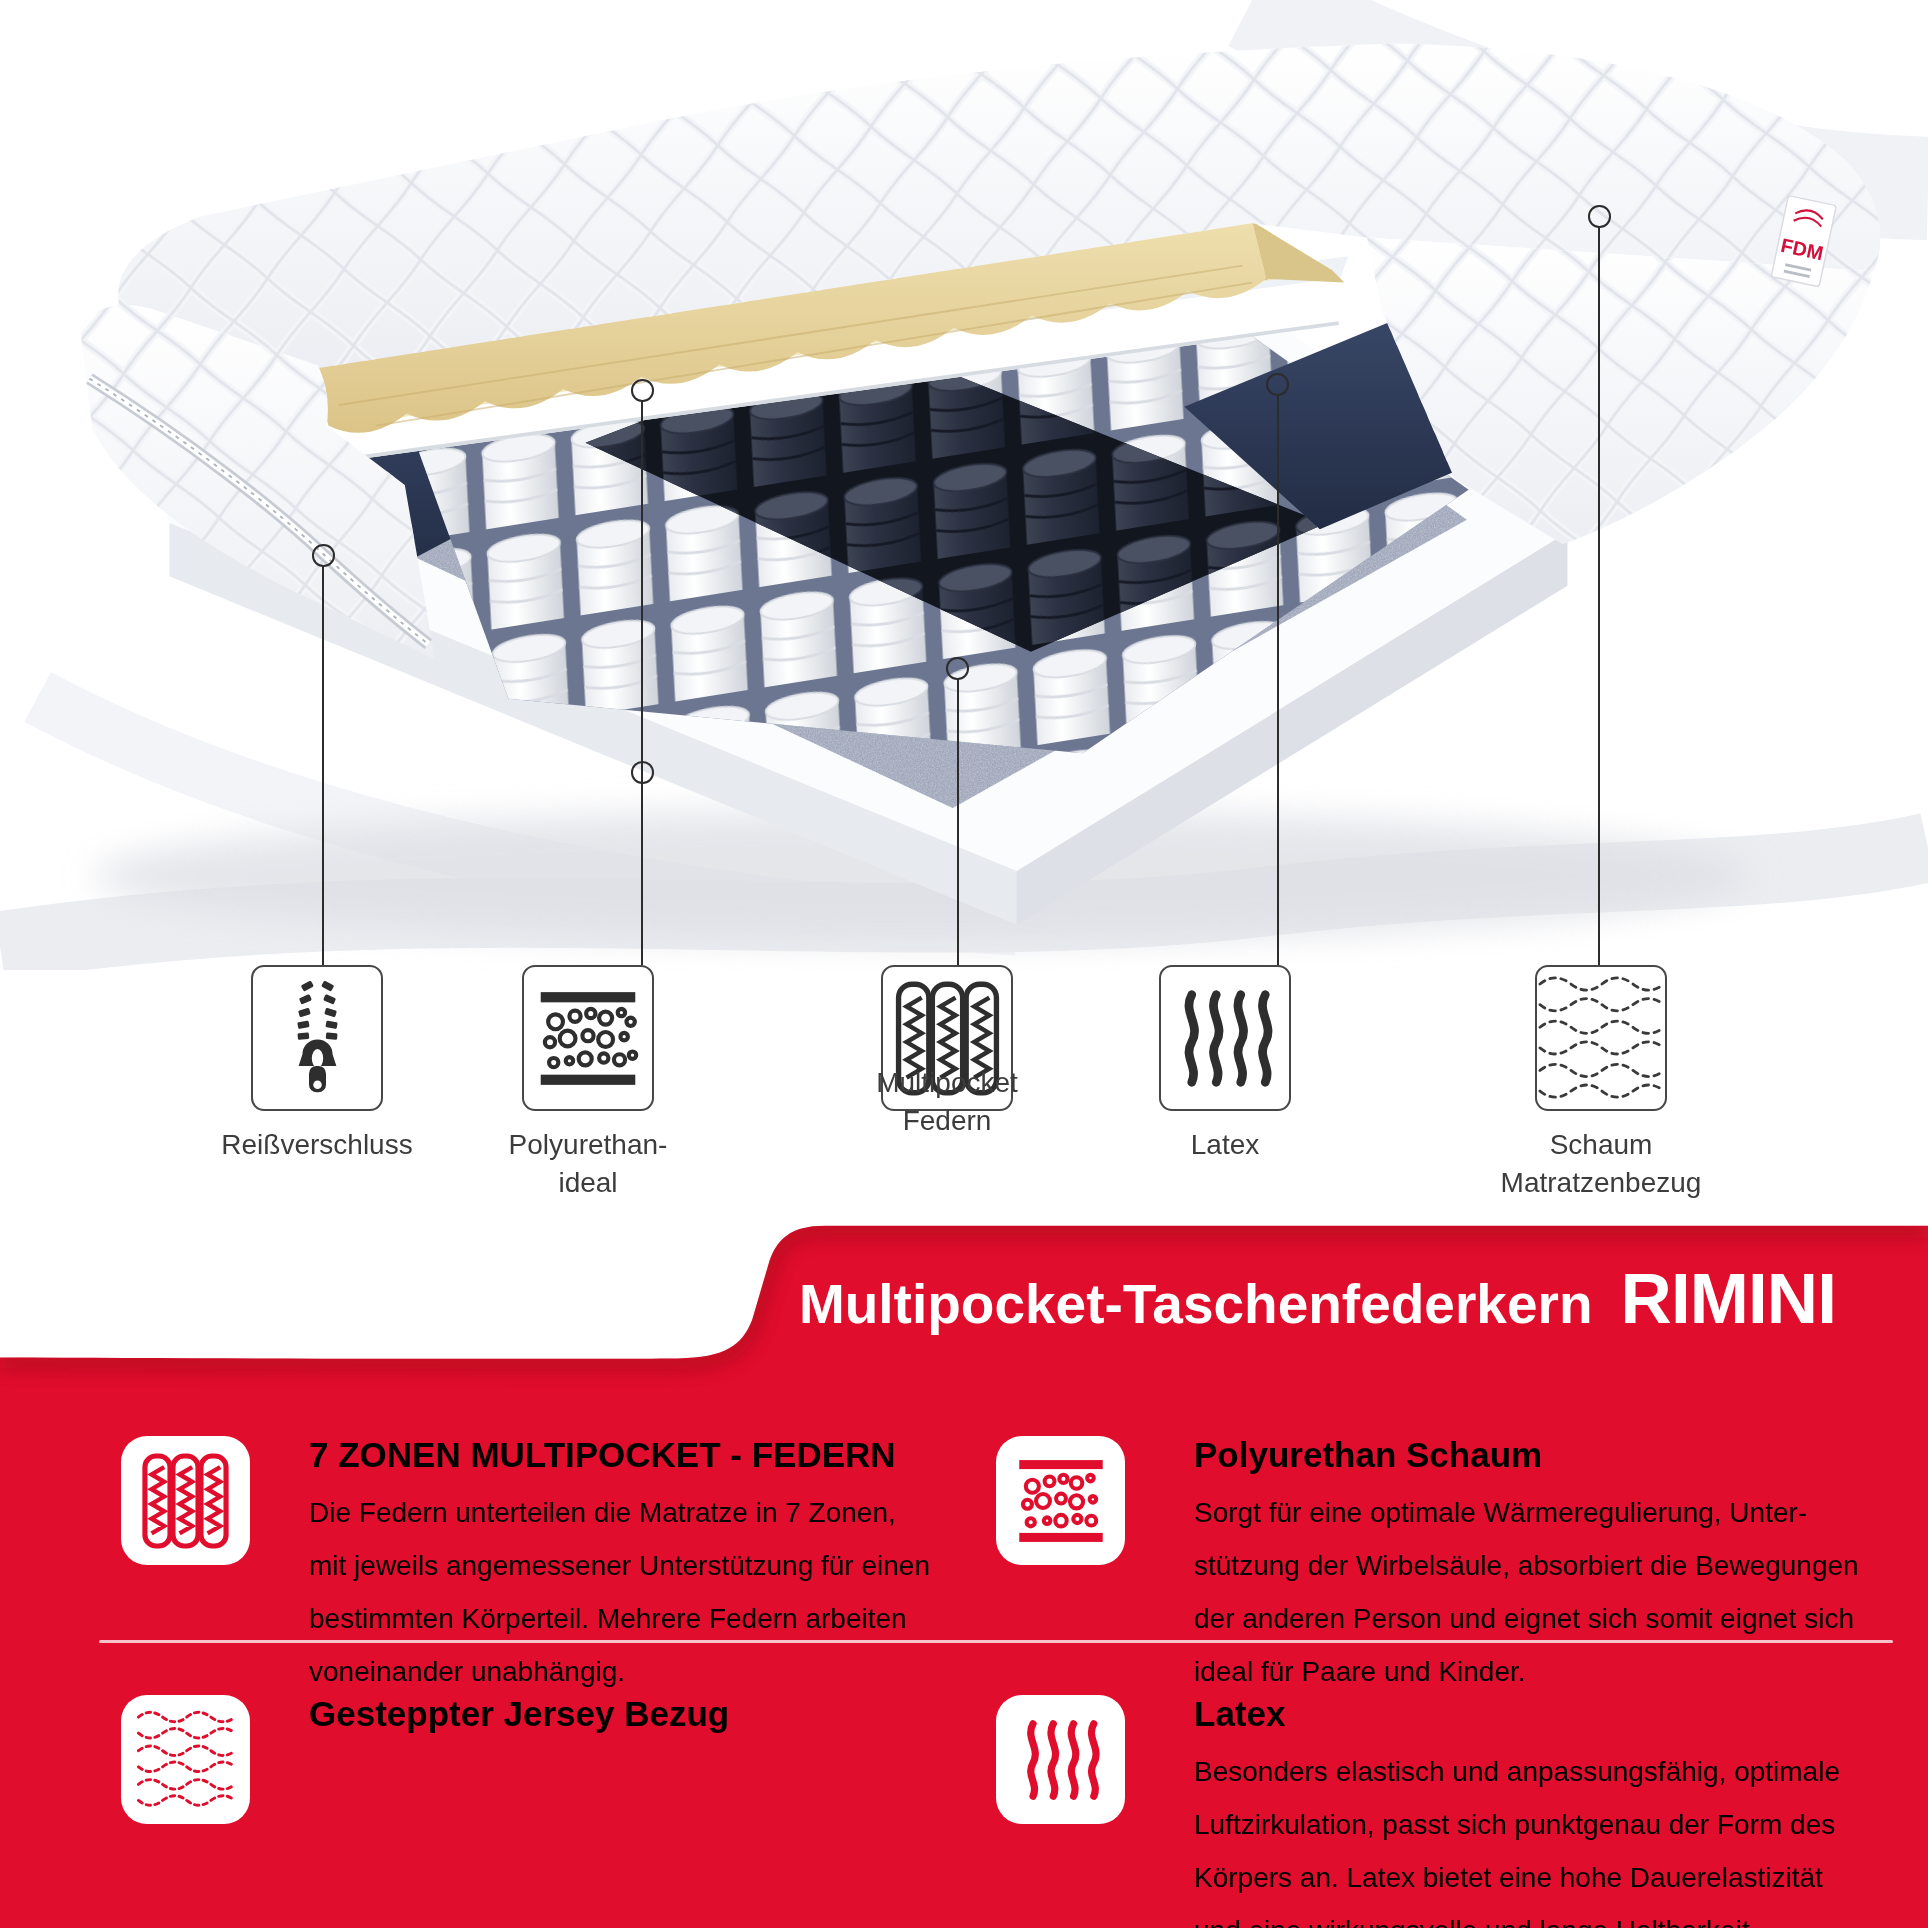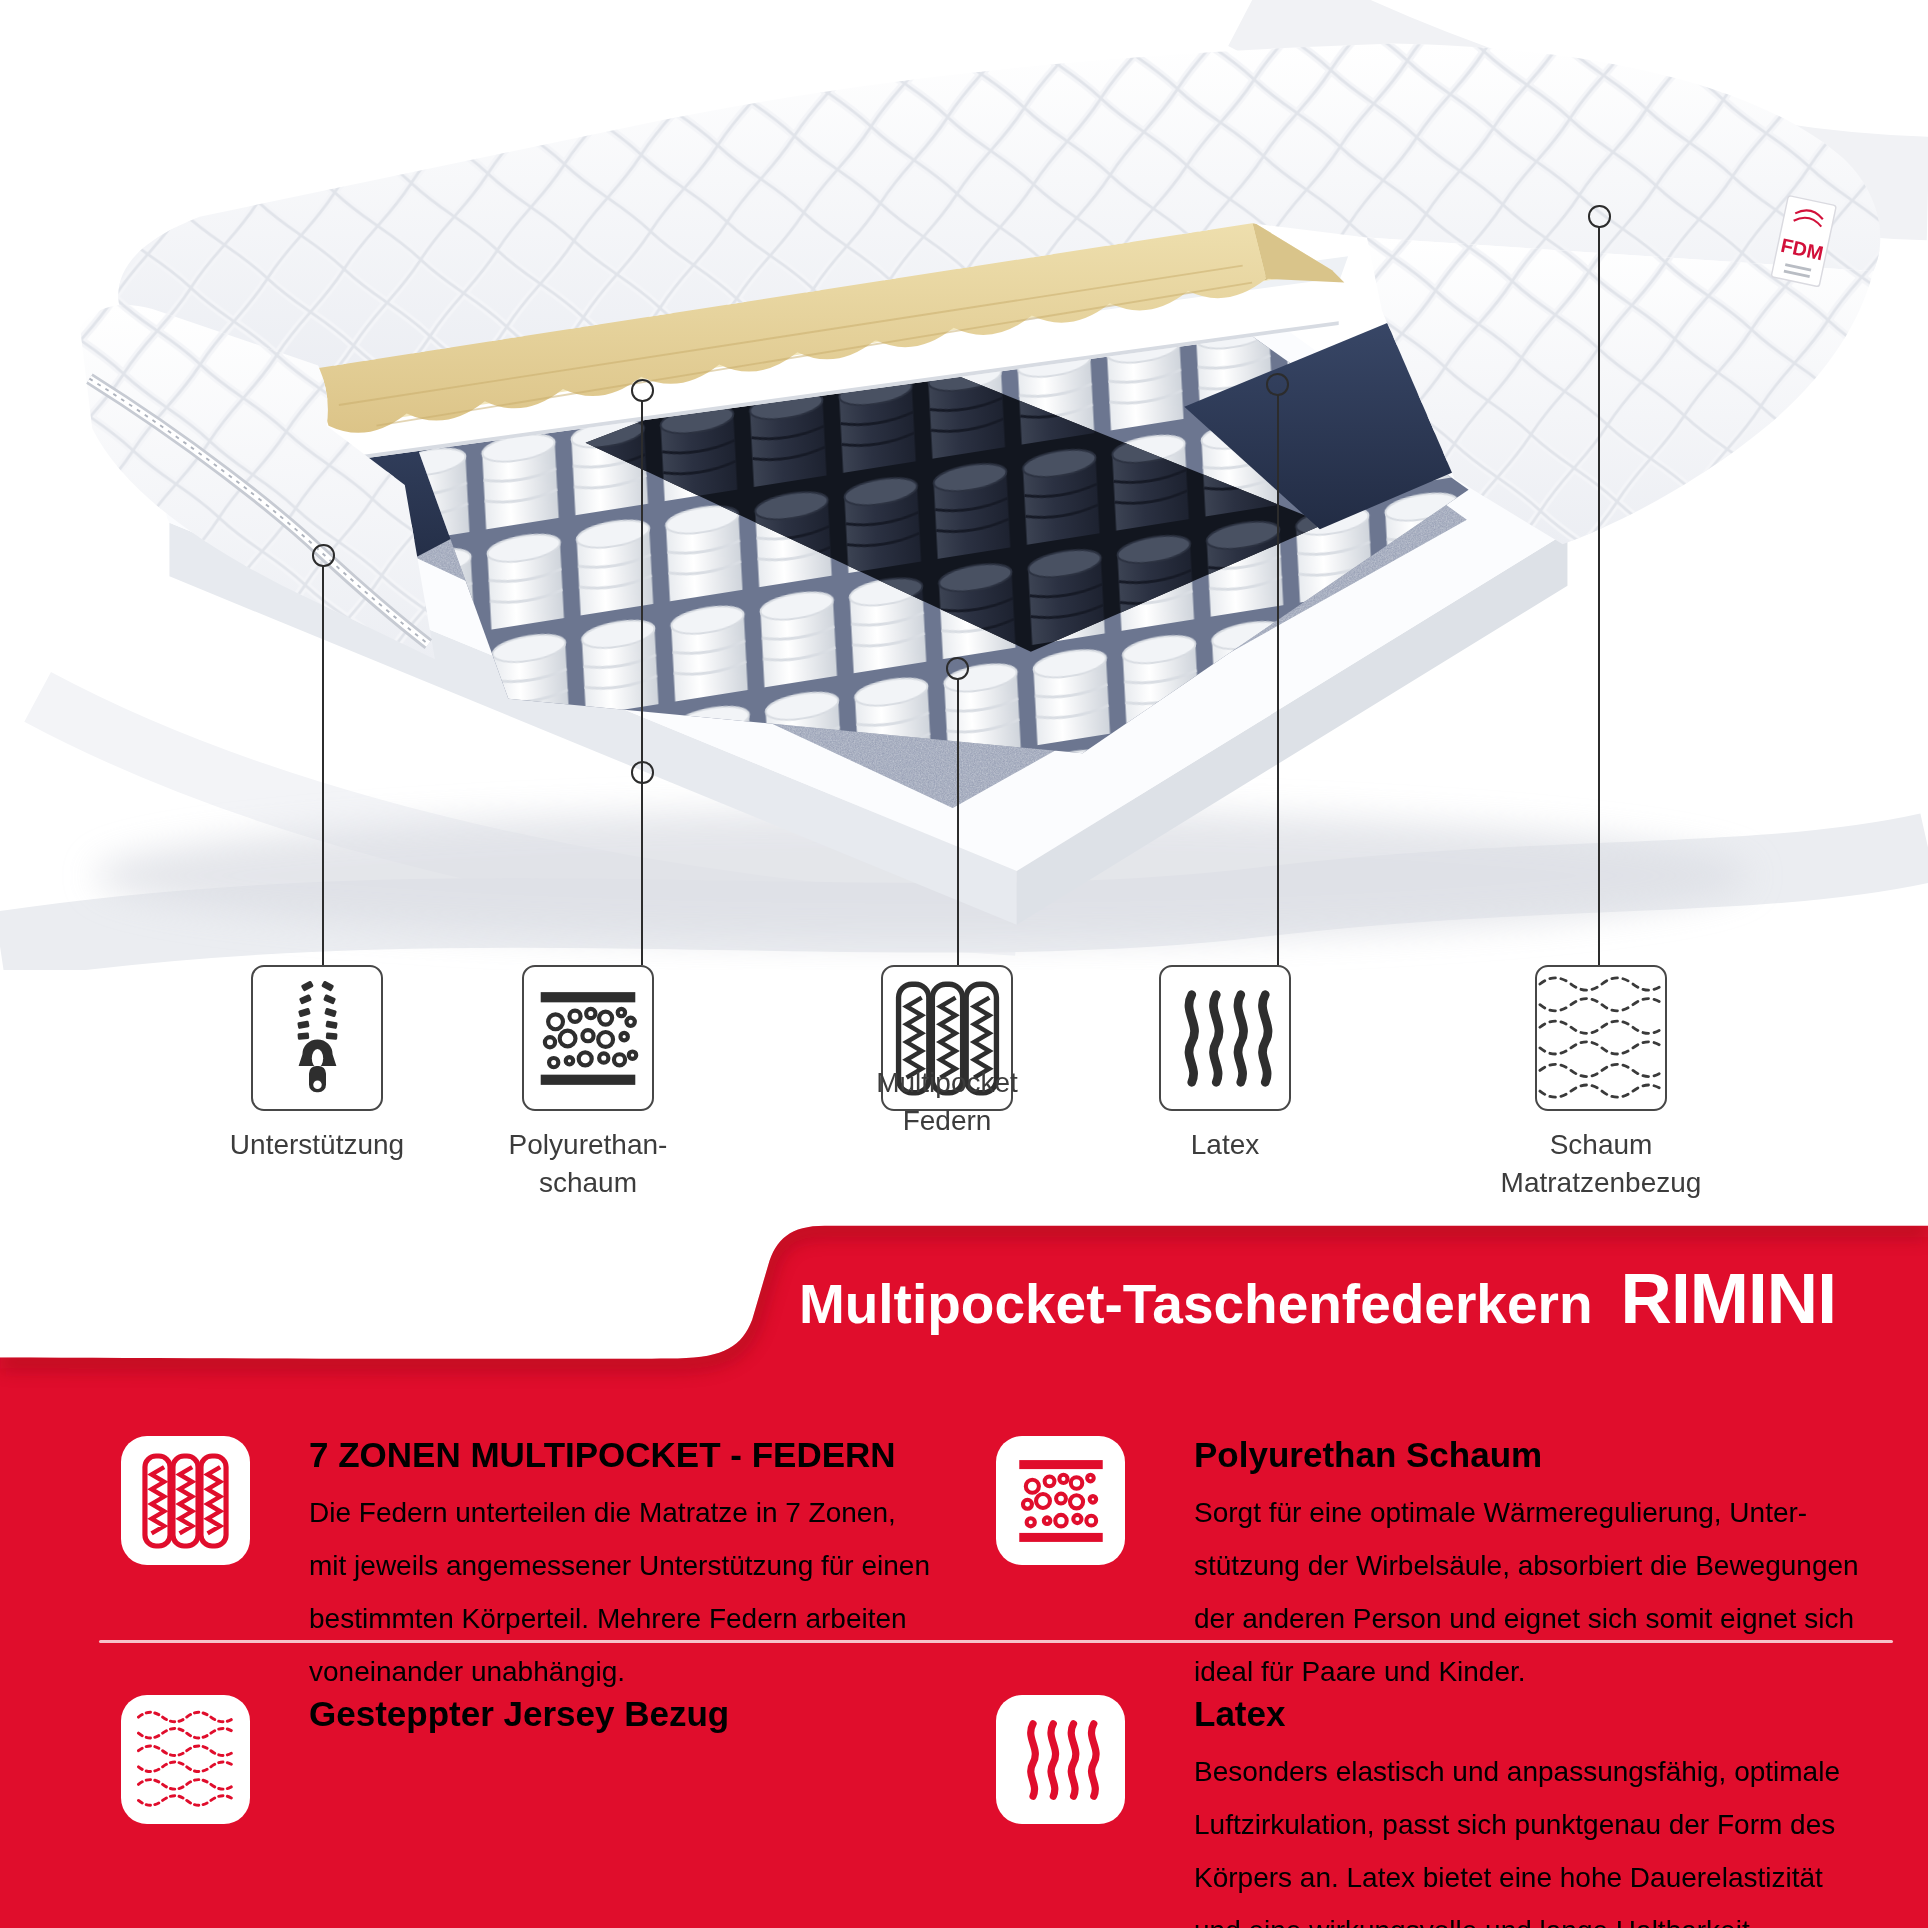--- a/index.html
+++ b/index.html
@@ -258,23 +258,23 @@
     <svg width="126" height="139" viewBox="0 0 134 148" fill="none" stroke="#3a3a3a" stroke-width="3" stroke-dasharray="6 6" stroke-linecap="round">
       <path d="M2,16  q16,-13 33,0 t33,0 t33,0 t33,0"></path>
       <path d="M2,38  q16,13 33,0 t33,0 t33,0 t33,0"></path>
       <path d="M2,62  q16,-13 33,0 t33,0 t33,0 t33,0"></path>
       <path d="M2,84  q16,13 33,0 t33,0 t33,0 t33,0"></path>
       <path d="M2,108 q16,-13 33,0 t33,0 t33,0 t33,0"></path>
       <path d="M2,130 q16,13 33,0 t33,0 t33,0 t33,0"></path>
     </svg>
   </div>
 
-  <div class="caption" style="left:317px;top:1126px">Unterstützung</div>
+  <div class="caption" style="left:317px;top:1126px">Reißverschluss</div>
   <div class="caption" style="left:588px;top:1126px">Polyurethan-
-schaum</div>
+ideal</div>
   <div class="caption" style="left:947px;top:1064px">Multipocket
 Federn</div>
   <div class="caption" style="left:1225px;top:1126px">Latex</div>
   <div class="caption" style="left:1601px;top:1126px">Schaum
 Matratzenbezug</div>
 
   <div class="red-section">
     <svg width="1928" height="723" viewBox="0 0 2048 768" preserveAspectRatio="none">
       <defs>
         <filter id="rblur" x="-10%" y="-40%" width="120%" height="180%">

